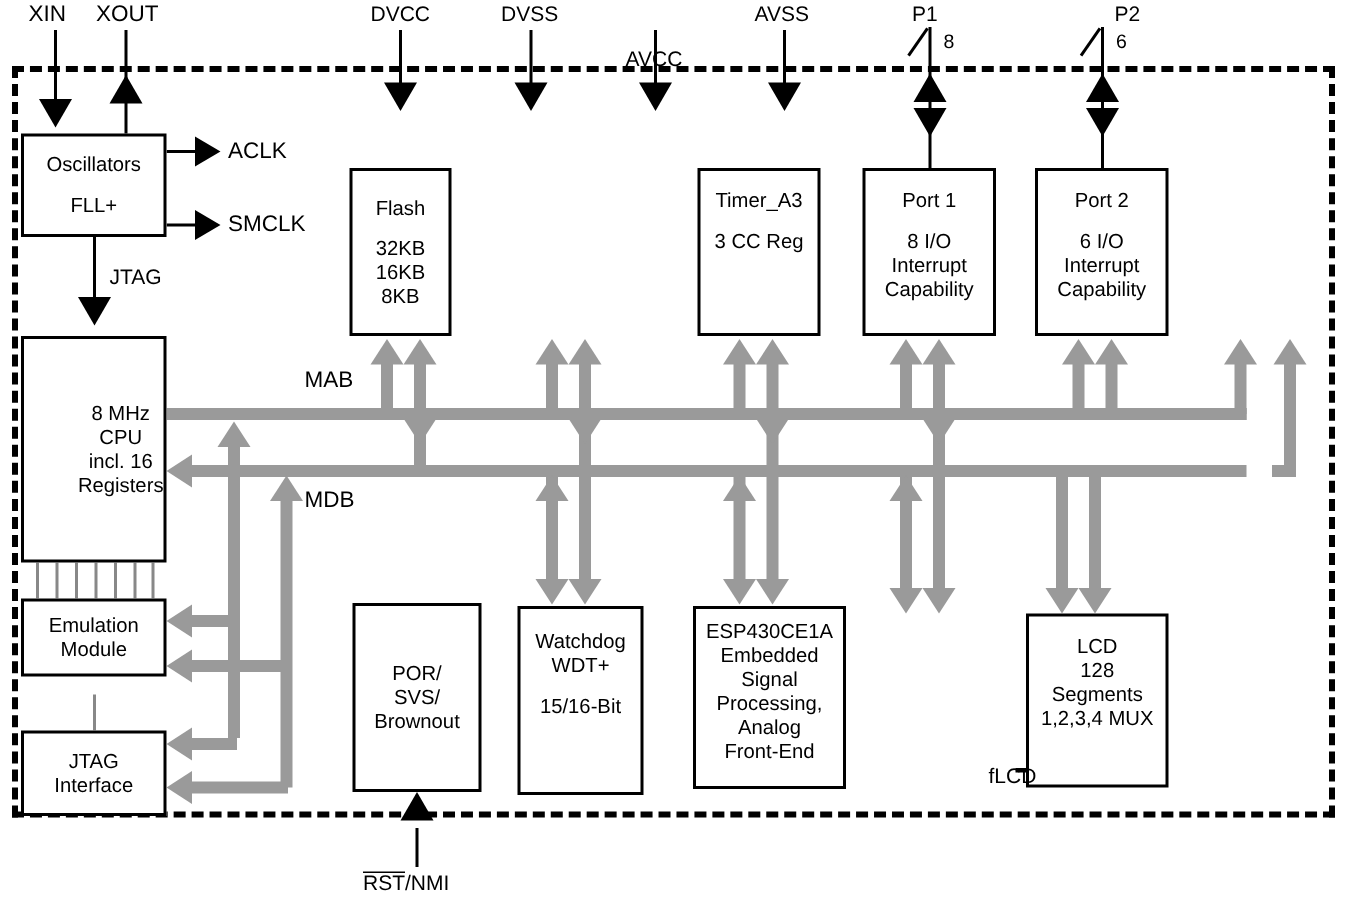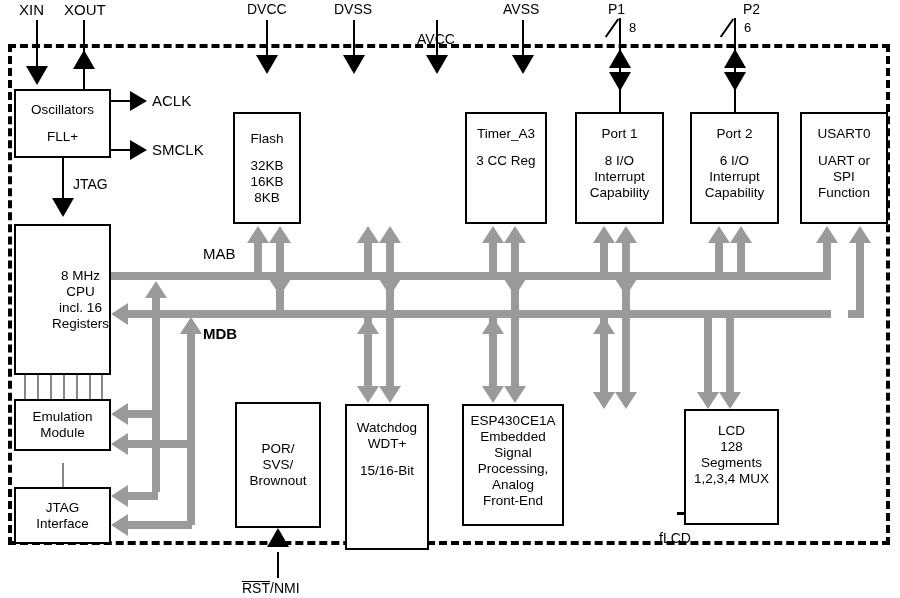--- a/index.html
+++ b/index.html
@@ -165,35 +165,28 @@
   </div>
 
   <div class="blk" style="left:690px;top:112px;width:89px;height:112px;justify-content:flex-start;padding-top:12px;">
     <span class="ln">Port 2</span>
     <div class="gap"></div>
     <span class="ln">6 I/O</span>
     <span class="ln">Interrupt</span>
     <span class="ln">Capability</span>
   </div>
 
-  <div class="blk" style="left:800px;top:112px;width:88px;height:112px;justify-content:flex-start;padding-top:12px;">
-    <span class="ln">USART0</span>
-    <div class="gap"></div>
-    <span class="ln">UART or</span>
-    <span class="ln">SPI</span>
-    <span class="ln">Function</span>
-  </div>
 
   <div class="blk" style="left:235px;top:402px;width:86px;height:126px;">
     <span class="ln">POR/</span>
     <span class="ln">SVS/</span>
     <span class="ln">Brownout</span>
   </div>
 
-  <div class="blk" style="left:345px;top:404px;width:84px;height:146px;justify-content:flex-start;padding-top:14px;">
+  <div class="blk" style="left:345px;top:404px;width:84px;height:126px;justify-content:flex-start;padding-top:14px;">
     <span class="ln">Watchdog</span>
     <span class="ln">WDT+</span>
     <div class="gap"></div>
     <span class="ln">15/16-Bit</span>
   </div>
 
   <div class="blk" style="left:462px;top:404px;width:102px;height:122px;justify-content:flex-start;padding-top:7px;">
     <span class="ln">ESP430CE1A</span>
     <span class="ln">Embedded</span>
     <span class="ln">Signal</span>
@@ -205,32 +198,32 @@
 
   <div class="blk" style="left:684px;top:409px;width:95px;height:116px;justify-content:flex-start;padding-top:12px;">
     <span class="ln">LCD</span>
     <span class="ln">128</span>
     <span class="ln">Segments</span>
     <span class="ln">1,2,3,4 MUX</span>
   </div>
 
   <div class="pin pinh" style="left:677px;top:512px;width:18px;height:3px;"></div>
   <div class="tri tri-r-sm" style="left:688px;top:506px;"></div>
-  <div class="lbl" style="left:659px;top:530px;"><span>f</span><small>LCD</small></div>
+  <div class="lbl" style="left:659px;top:509px;"><span>f</span><small>LCD</small></div>
 
   <div class="pin pinv" style="left:277px;top:552px;height:26px;"></div>
   <div class="tri tri-u" style="left:267px;top:528px;"></div>
   <div class="lbl" style="left:242px;top:580px;"><span class="ovl">RST</span><span>/NMI</span></div>
 
   <div class="bus bh" style="left:111px;top:272px;width:720px;"></div>
   <div class="lbl" style="left:203px;top:245px;font-size:15px;">MAB</div>
 
   <div class="bus bh" style="left:128px;top:310px;width:703px;"></div>
   <div class="gtri gt-l" style="left:111px;top:303px;"></div>
-  <div class="lbl" style="left:203px;top:325px;font-size:15px;font-weight:bold;">MDB</div>
+  <div class="lbl" style="left:203px;top:325px;font-size:15px;">MDB</div>
 
   <div class="bus bv" style="left:152px;top:297px;height:195px;"></div>
   <div class="gtri gt-u" style="left:145px;top:281px;"></div>
 
   <div class="bus bh" style="left:128px;top:410px;width:30px;"></div>
   <div class="gtri gt-l" style="left:111px;top:403px;"></div>
 
   <div class="bus bh" style="left:128px;top:492px;width:30px;"></div>
   <div class="gtri gt-l" style="left:111px;top:485px;"></div>
 

